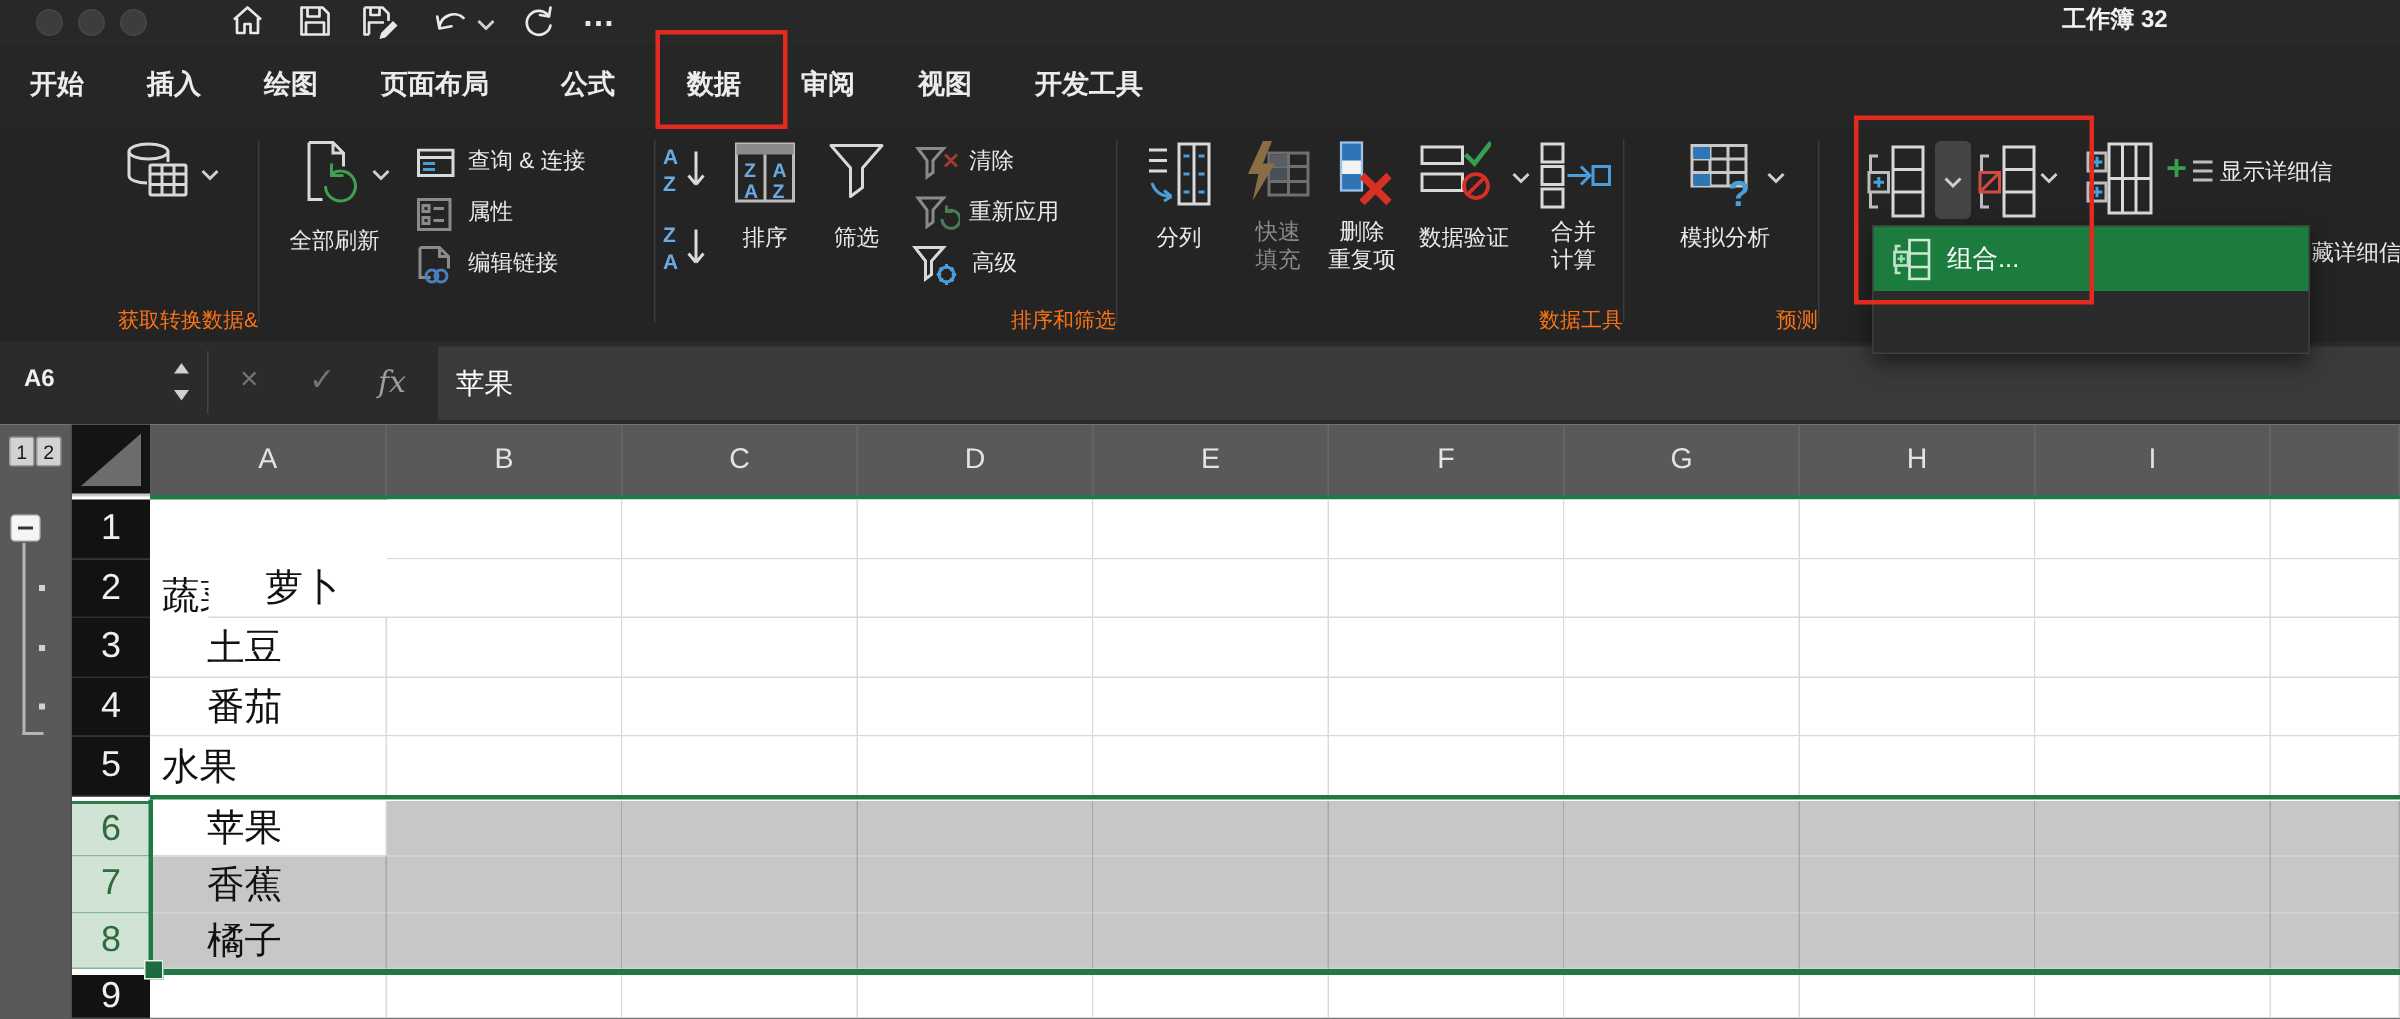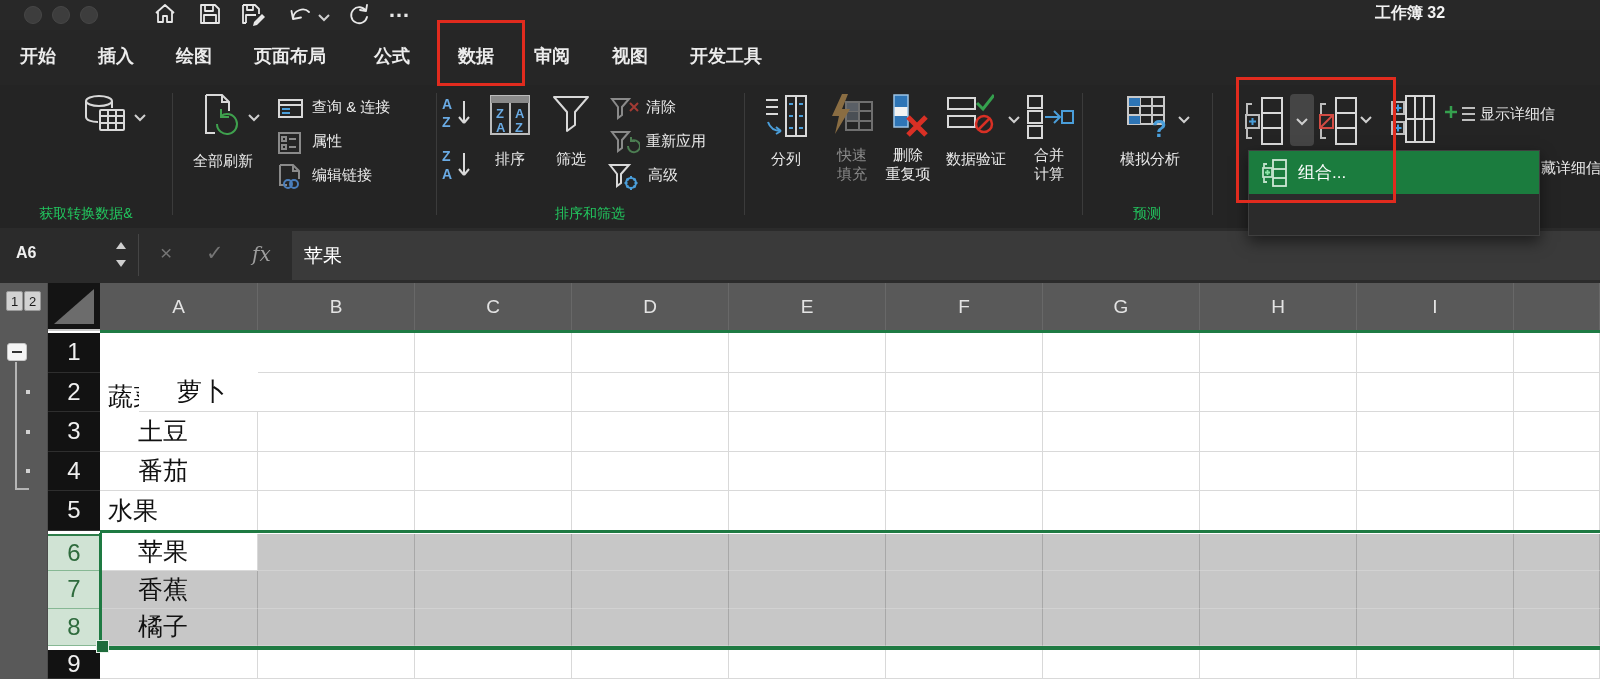--- a/index.html
+++ b/index.html
@@ -15,21 +15,21 @@
   #tabbar{left:0;top:30px;width:1600px;height:55px;background:#262626;}
   .tab{top:14px;color:#ececec;font-size:18px;font-weight:600;cursor:default;white-space:nowrap;}
   #tab-underline{background:#efefef;height:5px;border-radius:3px;top:58px;}
   .redbox{border:3px solid #e12b1e;box-sizing:border-box;}
   
   #ribbon{left:0;top:85px;width:1600px;height:143px;background:#242424;}
   .vsep{width:1px;background:#3b3b3b;top:8px;height:122px;}
   .btnlabel{color:#e9e9e9;font-size:15px;text-align:center;line-height:19px;white-space:nowrap;}
   .dis{color:#8a8a8a;}
   .smalllabel{font-size:15px;color:#e9e9e9;white-space:nowrap;}
-  .grouplabel{top:120px;color:#22c55e;font-size:14px;text-align:center;white-space:nowrap;}
+  .grouplabel{top:120px;color:#f97316;font-size:14px;text-align:right;white-space:nowrap;}
   .chev{stroke:#cfcfcf;stroke-width:2;fill:none;}
   
   #dropdown{left:1248px;top:150px;width:292px;height:86px;background:#2b2b2b;border:1px solid #3f3f3f;
             box-shadow:0 6px 14px rgba(0,0,0,.5);z-index:50;box-sizing:border-box;}
   .menuitem{left:0;width:290px;height:43px;display:flex;align-items:center;}
   .menuitem .mlabel{font-size:17px;color:#e2e2e2;white-space:nowrap;}
   .menuitem.hl{background:#1b7c3e;}
   .menuitem.hl .mlabel{color:#ffffff;}
   
   #formulabar{left:0;top:228px;width:1600px;height:55px;background:#2b2b2b;}
@@ -338,20 +338,21 @@
             <rect x="2" y="32" width="14" height="12" stroke="#d9d9d9"></rect>
         <path d="M19 23 h14 M28 17 l6 6 -6 6" stroke="#4a9eda"></path>
         <rect x="36" y="17" width="11" height="12" stroke="#4a9eda"></rect>
       </g>
         </svg>
     </div>
     <div class="abs btnlabel" style="left:1020px;top:60px;width:58px;">
       <div>合并</div>
         <div>计算</div>
     </div>
+    <div class="abs grouplabel" style="left:744px;width:338px;">数据工具</div>
 
     <div class="abs" style="left:1126px;top:10px;">
       <svg width="46" height="44" viewBox="0 0 46 44">
         <g fill="none" stroke="#c9c9c9" stroke-width="2">
           <rect x="2" y="2" width="36" height="27"></rect>
             <line x1="14" y1="2" x2="14" y2="29"></line>
             <line x1="26" y1="2" x2="26" y2="29"></line>
           <line x1="2" y1="11" x2="38" y2="11"></line>
             <line x1="2" y1="20" x2="38" y2="20"></line>
         </g>

